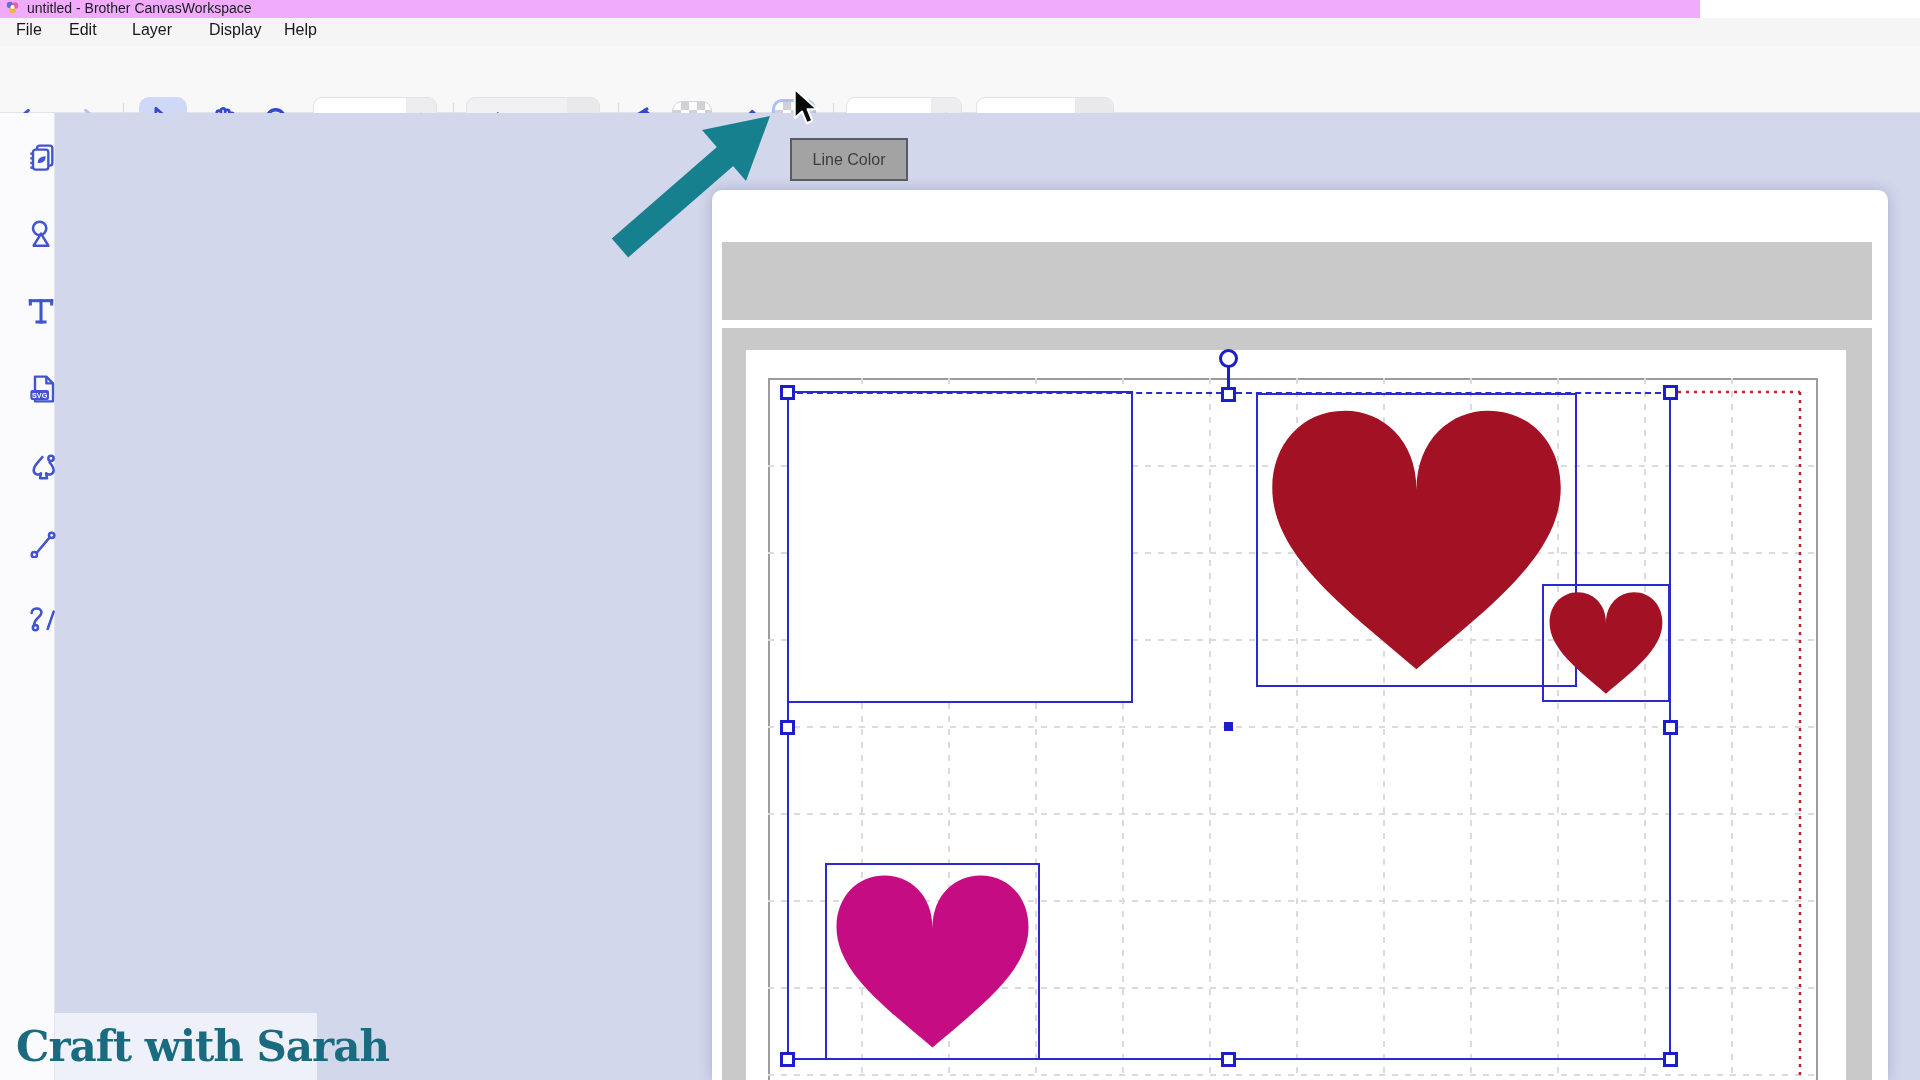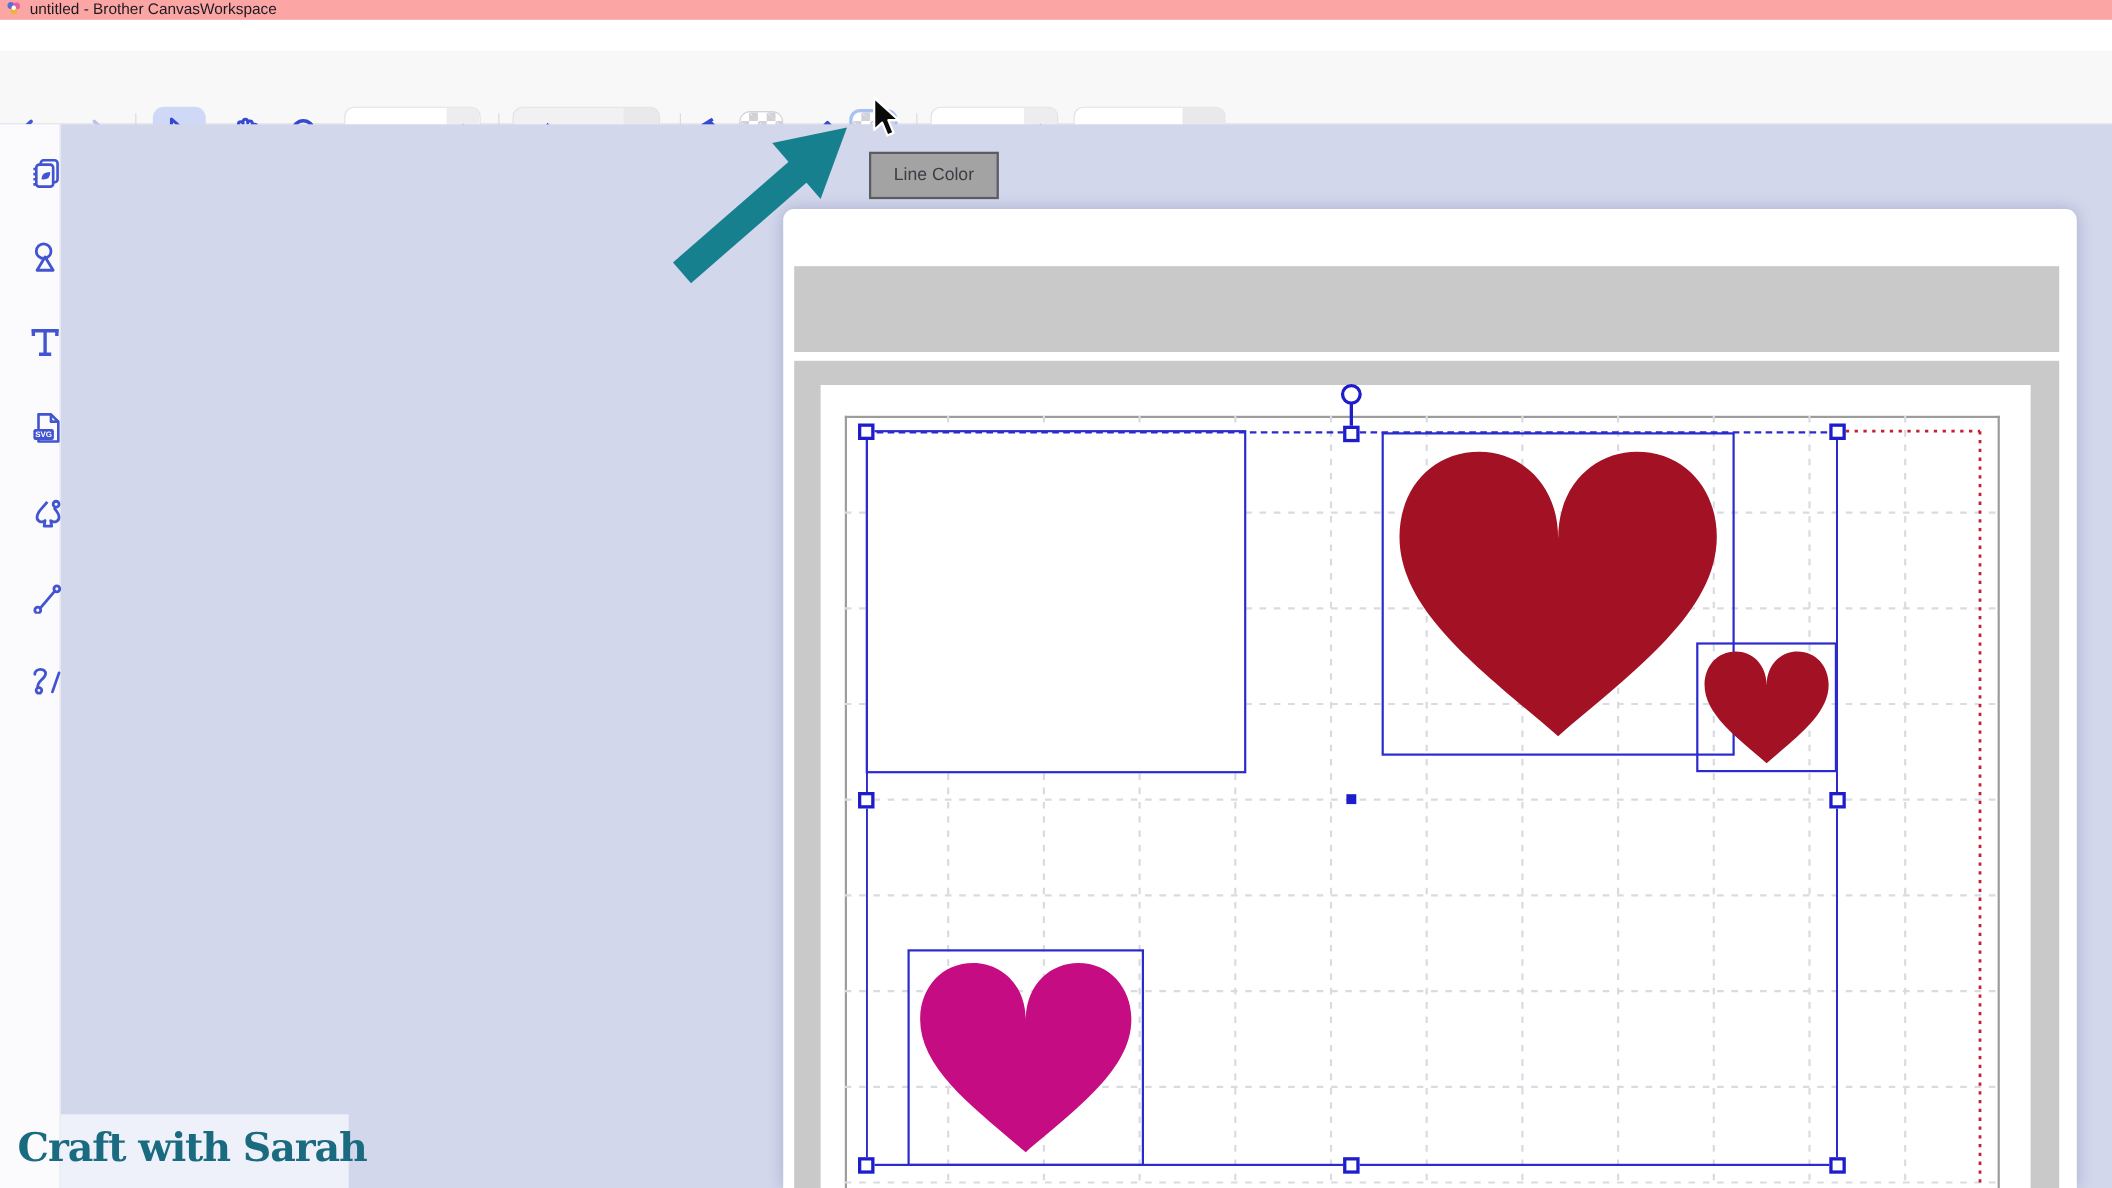--- a/index.html
+++ b/index.html
@@ -1,21 +1,21 @@
 <!DOCTYPE html>
 <html><head>
 <meta charset="utf-8">
 <style>
   * { margin:0; padding:0; box-sizing:border-box; }
   html,body { width:1920px; height:1080px; overflow:hidden; }
   body { font-family:"Liberation Sans", sans-serif; background:#fff; }
   #app { position:relative; width:1920px; height:1080px; overflow:hidden; }
 
   
-  .titlebar { position:absolute; left:0; top:0; width:1920px; height:18px; background:#fca5a5; }
+  .titlebar { position:absolute; left:0; top:0; width:1700px; height:18px; background:#f0abfc; }
   .titlebar .appicon { position:absolute; left:6px; top:1px; }
   .titlebar .title { position:absolute; left:27px; top:0px; font-size:14px; color:#1c1c20; }
   .menubar { position:absolute; left:0; top:18px; width:1920px; height:28px; background:#f5f5f6; }
   .menubar .mi { position:absolute; top:3px; font-size:16px; color:#17171b; cursor:default; }
   .toolbar { position:absolute; left:0; top:46px; width:1920px; height:67px; background:#f8f8f9; border-bottom:1px solid #e3e3e7; }
   .sep { position:absolute; top:57px; width:1px; height:46px; background:#d9d9dd; }
 
   .tbtn { position:absolute; top:51px; width:48px; height:48px; border-radius:10px; display:flex; align-items:center; justify-content:center; }
   .tbtn.active { background:#cfd9f7; }
 
@@ -51,21 +51,21 @@
   .whiterect { background:#ffffff; }
   .selrect { position:absolute; left:787px; top:392px; width:884px; height:668px; border:2px solid #2a2ace; border-top:2px dashed #2a2ace; }
   .handle { position:absolute; width:15px; height:15px; background:#ffffff; border:3px solid #1d1dcc; }
   .centerdot { position:absolute; left:1224px; top:722px; width:9px; height:9px; background:#1d1dcc; }
   .rotstem { position:absolute; left:1227px; top:367px; width:3px; height:26px; background:#1d1dcc; }
   .rotcircle { position:absolute; left:1219px; top:349px; width:19px; height:19px; border:3px solid #1d1dcc; border-radius:50%; background:#fff; }
 
   .tooltip { position:absolute; left:790px; top:138px; width:118px; height:43px; background:#a3a3a3; border:2px solid #5b5b64; display:flex; align-items:center; justify-content:center; font-size:16px; color:#3c3c44; z-index:40; }
 
   .watermark { position:absolute; left:55px; top:1013px; width:262px; height:67px; background:rgba(240,243,250,0.93); z-index:50; }
-  .watermark-text { position:absolute; left:16px; top:1022px; z-index:51; font-family:"DejaVu Serif", serif; font-weight:bold; font-size:36px; letter-spacing:-1px; color:#1a6b80; }
+  .watermark-text { position:absolute; left:16px; top:1022px; z-index:51; font-family:"DejaVu Serif", serif; font-weight:bold; font-size:42px; letter-spacing:-1px; color:#1a6b80; }
 
   .annot-arrow { position:absolute; left:598px; top:108px; z-index:45; }
   .cursor { position:absolute; left:792px; top:88px; z-index:60; }
   svg { display:block; }
 </style>
 </head>
 <body>
 
 <div id="app">
 
@@ -74,20 +74,27 @@
       <svg width="13" height="13" viewBox="0 0 13 13">
         <circle cx="4" cy="4" r="3.2" fill="#5b6fd8"></circle>
         <circle cx="9" cy="4.5" r="3.2" fill="#e85fa0"></circle>
         <circle cx="6.5" cy="9" r="3.2" fill="#f0b23e"></circle>
         <circle cx="6.5" cy="6" r="2" fill="#fff"></circle>
       </svg>
     </span>
     <span class="title">untitled - Brother CanvasWorkspace</span>
   </div>
 
+  <div class="menubar">
+    <span class="mi" style="left:16px">File</span>
+    <span class="mi" style="left:69px">Edit</span>
+    <span class="mi" style="left:132px">Layer</span>
+    <span class="mi" style="left:209px">Display</span>
+    <span class="mi" style="left:284px">Help</span>
+  </div>
 
   <div class="toolbar">
     <div class="tbtn" style="left:7px">
       <span>
         <svg width="32" height="32" viewBox="0 0 24 24" fill="none" stroke="#4456d6" stroke-width="2.4" stroke-linecap="round" stroke-linejoin="round">
           <path d="M10 4 L4.5 9 L10 14"></path>
             <path d="M4.5 9 H14.5 Q20.5 9 20.5 15.5"></path>
         </svg>
       </span>
     </div>

